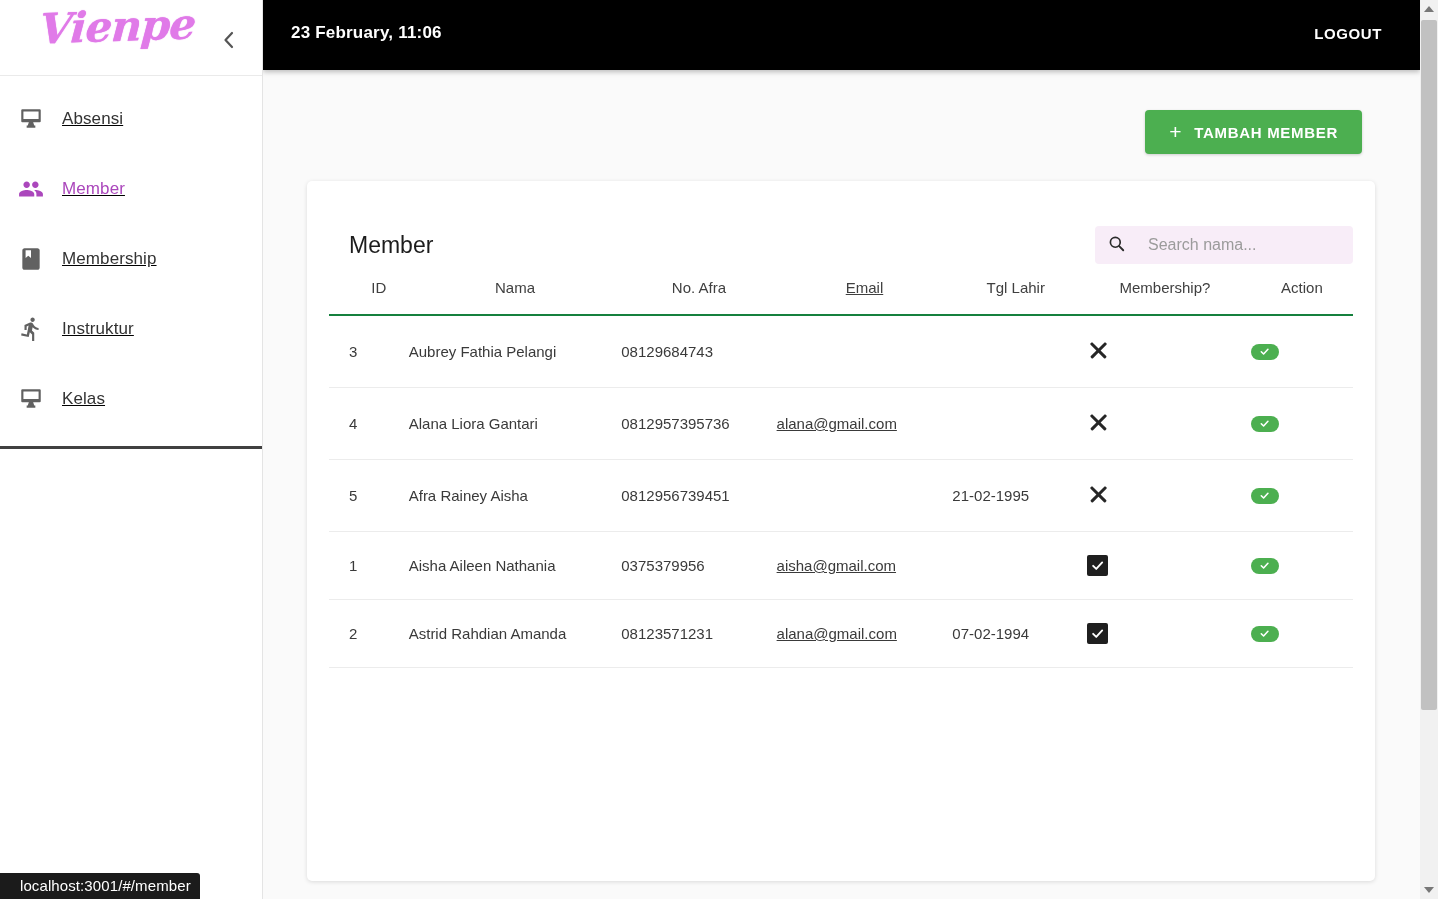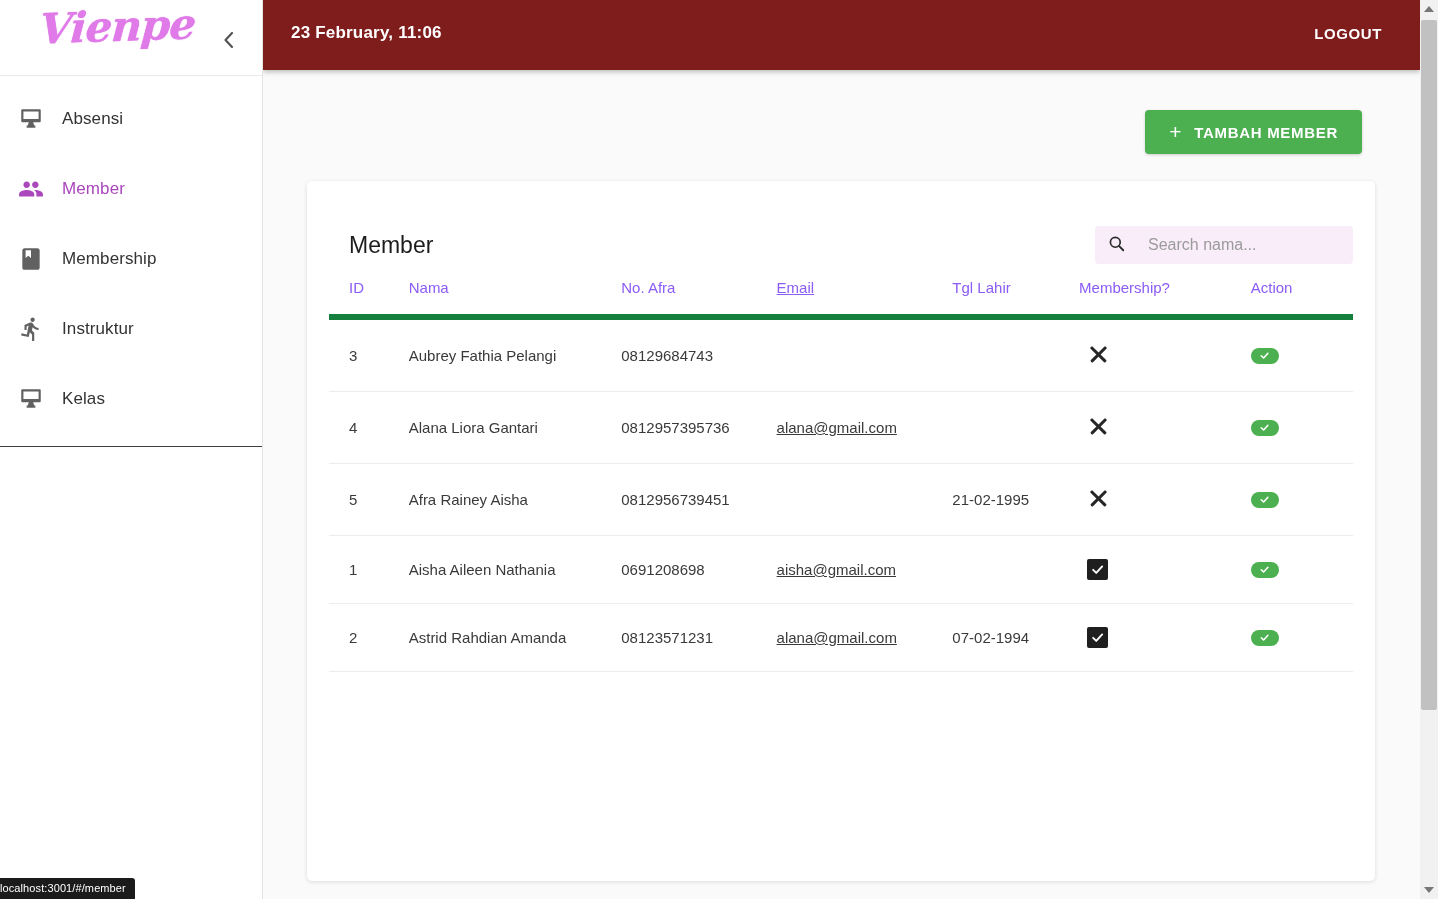--- a/index.html
+++ b/index.html
@@ -48,22 +48,23 @@
     left: 212px; top: 24px;
     width: 32px; height: 32px;
     display: flex; align-items: center; justify-content: center;
     cursor: pointer;
     color: #555;
   }
   #collapse-btn svg { display: block; }
 
   #sidebar-menu {
     padding-top: 8px;
-    border-bottom: 1px solid #404040;
+    border-bottom: 3px solid #404040;
     padding-bottom: 12px;
+    text-decoration: underline;
   }
   .nav-item {
     display: flex;
     align-items: center;
     height: 70px;
     padding-left: 18px;
     cursor: pointer;
     text-decoration: none;
   }
   .nav-icon {
@@ -80,21 +81,21 @@
     letter-spacing: .1px;
   }
   .nav-item.active .nav-icon { color: #ab47bc; }
   .nav-item.active .nav-label { color: #ab47bc; }
 
   
   #topbar {
     position: absolute;
     left: 263px; top: 0;
     width: 1157px; height: 70px;
-    background: #7f1d1d;
+    background: #000000;
     box-shadow: 0 2px 5px rgba(0,0,0,0.25);
     display: flex;
     align-items: center;
     justify-content: space-between;
     padding: 0 32px 4px 28px;
     z-index: 4;
   }
   #datetime {
     color: #ffffff;
     font-size: 17px;
@@ -191,26 +192,26 @@
     width: 100%;
     margin-left: 12px;
   }
   #search-input::placeholder { color: #9b9b9b; }
 
   table {
     width: 100%;
     border-collapse: collapse;
   }
   thead th {
-    text-align: left;
+    text-align: center;
     font-size: 15px;
     font-weight: 400;
-    color: #8b5cf6;
+    color: #404040;
     padding: 6px 0 18px 0;
-    border-bottom: 6px solid #15803d;
+    border-bottom: 2px solid #15803d;
   }
   tbody td {
     font-size: 15px;
     color: #3a3a3a;
     padding: 23px 0;
     border-bottom: 1px solid #ececec;
   }
   .col-id    { width: 78px;  padding-left: 20px !important; }
   .col-nama  { width: 208px; }
   .col-telp  { width: 152px; }
@@ -257,22 +258,22 @@
     padding: 0;
   }
   .toggle-pill svg { display: block; }
 
   
   #status-bar {
     position: absolute;
     left: 0; bottom: 0;
     background: #1b1b1b;
     color: #ffffff;
-    font-size: 11px;
-    padding: 4px 9px 5px 0;
+    font-size: 15px;
+    padding: 4px 9px 5px 20px;
     border-top-right-radius: 3px;
     z-index: 20;
     letter-spacing: .1px;
   }
 
   
   #scrollbar {
     position: absolute;
     right: 0; top: 0;
     width: 18px; height: 899px;
@@ -443,21 +444,21 @@
               <td class="col-mem mem-cell"><span class="x-mark"></span></td>
               <td class="col-act"><button class="toggle-pill">
                   <svg width="11" height="11" viewBox="0 0 24 24" fill="none" aria-hidden="true">
                     <path d="M5 12.5 L10 17.5 L19.5 7" stroke="#fff" stroke-width="3.4" stroke-linecap="round" stroke-linejoin="round"></path>
                   </svg>
                 </button></td>
             </tr>
             <tr>
               <td class="col-id">1</td>
               <td class="col-nama">Aisha Aileen Nathania</td>
-              <td class="col-telp">0691208698</td>
+              <td class="col-telp">0375379956</td>
               <td class="col-email">aisha@gmail.com</td>
               <td class="col-tgl"></td>
               <td class="col-mem mem-cell"><span class="check-box">
                   <svg width="15" height="15" viewBox="0 0 24 24" fill="none" aria-hidden="true">
                     <path d="M5 12.5 L10 17.5 L19.5 7" stroke="#fff" stroke-width="3" stroke-linecap="round" stroke-linejoin="round"></path>
                   </svg>
                 </span></td>
               <td class="col-act"><button class="toggle-pill">
                   <svg width="11" height="11" viewBox="0 0 24 24" fill="none" aria-hidden="true">
                     <path d="M5 12.5 L10 17.5 L19.5 7" stroke="#fff" stroke-width="3.4" stroke-linecap="round" stroke-linejoin="round"></path>

